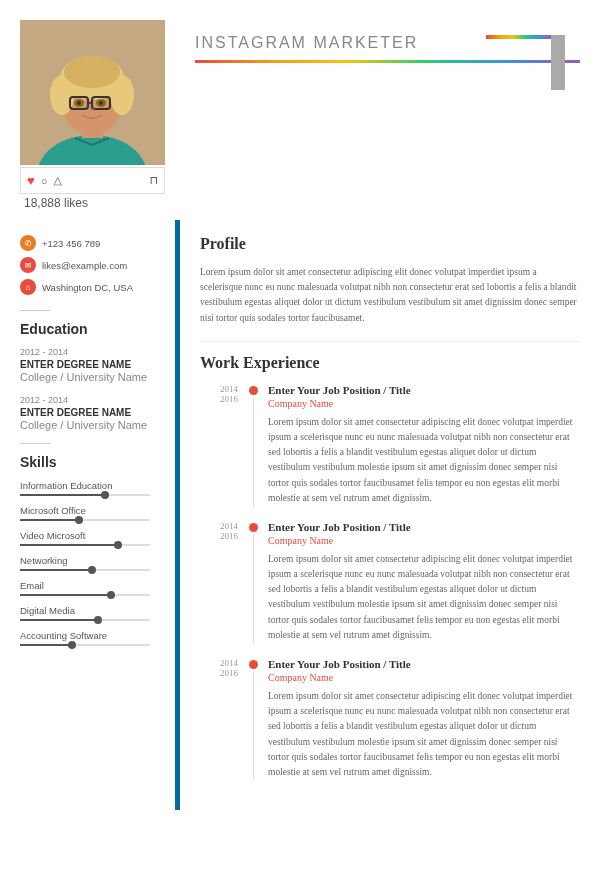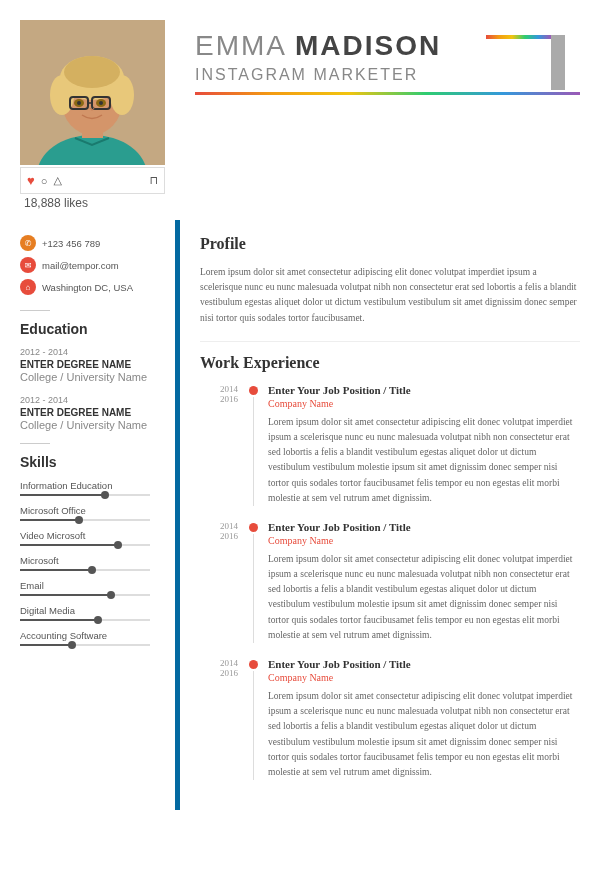--- a/index.html
+++ b/index.html
@@ -385,41 +385,37 @@
     <div class="likes-count">18,888 likes</div>
   </div>
 
   <div class="name-section">
 
     <div class="corner-decoration">
       <div style="position:absolute;right:0;top:0;width:14px;height:55px;background:#aaa;"></div>
       <div style="position:absolute;right:14px;top:0;width:65px;height:4px;background:linear-gradient(to right,#e74c3c,#f39c12,#f1c40f,#2ecc71,#3498db,#9b59b6);"></div>
     </div>
 
-    <div class="name-line">
-      <span class="first-name">EMMA</span>
-      <span class="last-name">MADISON</span>
-    </div>
     <div class="job-title">INSTAGRAM MARKETER</div>
     <div class="rainbow-divider"></div>
   </div>
 </div>
 
 <div class="main-content">
 
   <div class="sidebar">
 
     <div class="contact-section">
       <div class="contact-item">
         <div class="contact-icon icon-phone">✆</div>
         <span>+123 456 789</span>
       </div>
       <div class="contact-item">
         <div class="contact-icon icon-email">✉</div>
-        <span>mail@tempor.com</span>
+        <span>likes@example.com</span>
       </div>
       <div class="contact-item">
         <div class="contact-icon icon-location">⌂</div>
         <span>Washington DC, USA</span>
       </div>
     </div>
 
     <div class="sidebar-divider"></div>
 
     <div class="education-section">
@@ -459,21 +455,21 @@
     </div>
   </div>
           <div class="skill-item">
     <div class="skill-name">Video Microsoft</div>
     <div class="skill-bar-bg">
       <div class="skill-bar-fill" style="width:75%;"></div>
       <div class="skill-dot" style="left:75%;"></div>
     </div>
   </div>
           <div class="skill-item">
-    <div class="skill-name">Microsoft</div>
+    <div class="skill-name">Networking</div>
     <div class="skill-bar-bg">
       <div class="skill-bar-fill" style="width:55%;"></div>
       <div class="skill-dot" style="left:55%;"></div>
     </div>
   </div>
           <div class="skill-item">
     <div class="skill-name">Email</div>
     <div class="skill-bar-bg">
       <div class="skill-bar-fill" style="width:70%;"></div>
       <div class="skill-dot" style="left:70%;"></div>

